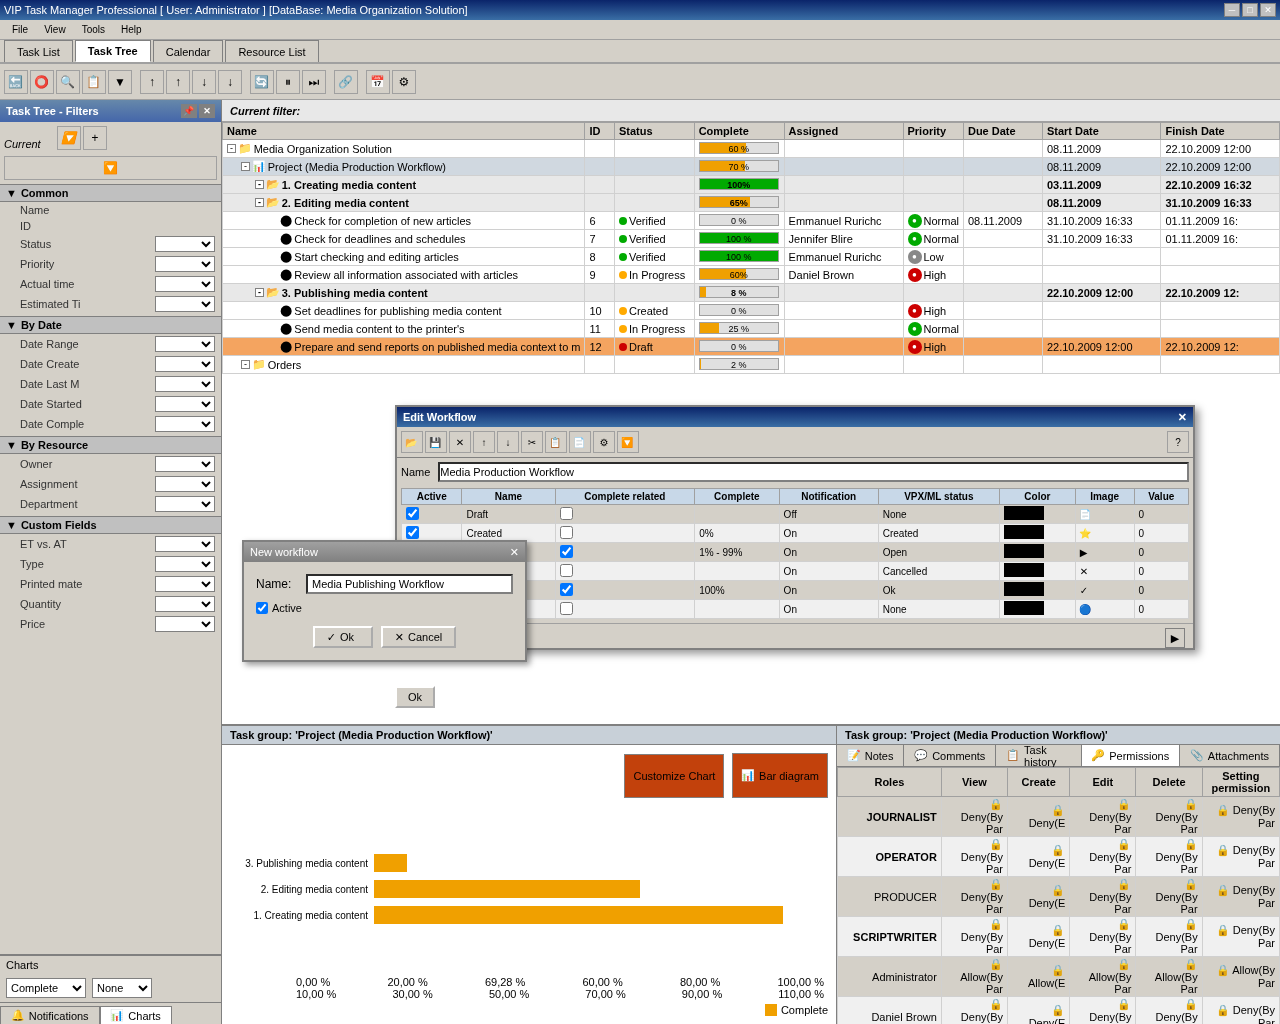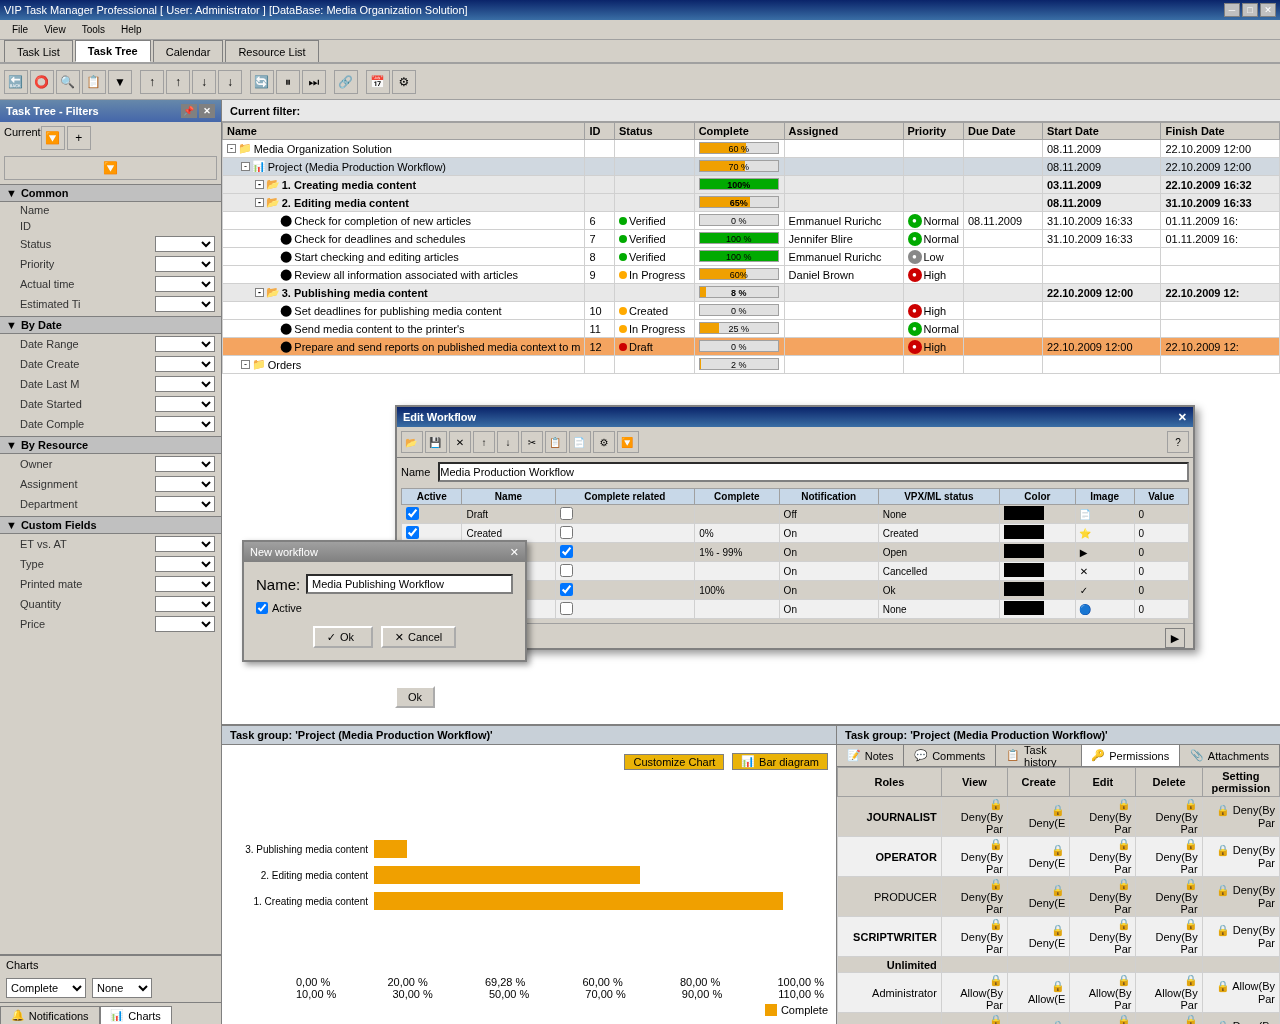--- a/index.html
+++ b/index.html
@@ -23,21 +23,21 @@
     .toolbar { background: #d4d0c8; height: 36px; display: flex; align-items: center; padding: 2px 4px; border-bottom: 1px solid #a0a0a0; gap: 2px; }
     .toolbar-btn { width: 24px; height: 24px; background: #d4d0c8; border: 1px solid #a0a0a0; display: flex; align-items: center; justify-content: center; cursor: pointer; font-size: 12px; }
     .toolbar-separator { width: 4px; height: 24px; }
 
     
     .main-layout { display: flex; height: calc(1024px - 20px - 20px - 24px - 36px); }
 
     
     .left-panel { width: 222px; background: #d4d0c8; border-right: 1px solid #808080; display: flex; flex-direction: column; overflow: hidden; }
     .left-panel-title { background: linear-gradient(to bottom, #6688aa, #4466aa); color: white; padding: 3px 6px; font-weight: bold; display: flex; align-items: center; justify-content: space-between; height: 22px; }
-    .filter-controls { padding: 4px; display: flex; align-items: flex-start; gap: 0; }
+    .filter-controls { padding: 4px; display: flex; align-items: flex-end; gap: 16px; font-style: italic; }
     .left-panel-content { flex: 1; overflow-y: auto; }
 
     
     .section-header { background: #c0c0c0; border-top: 1px solid #808080; border-bottom: 1px solid #808080; padding: 2px 6px; font-weight: bold; cursor: pointer; display: flex; align-items: center; gap: 4px; margin-top: 2px; }
     .section-item { display: flex; align-items: center; padding: 2px 6px 2px 20px; justify-content: space-between; }
     .section-item-label { font-size: 11px; color: #333; }
     .section-item-dropdown { width: 60px; height: 16px; font-size: 10px; border: 1px solid #808080; background: white; }
 
     
     .charts-section { border-top: 2px solid #808080; }
@@ -48,21 +48,21 @@
     
     .bottom-tabs { height: 22px; display: flex; align-items: flex-end; background: #d4d0c8; border-top: 1px solid #808080; }
     .bottom-tab { padding: 2px 10px; cursor: pointer; font-size: 11px; background: #d4d0c8; border: 1px solid #808080; border-bottom: none; display: flex; align-items: center; gap: 4px; }
     .bottom-tab.active { background: white; }
 
     
     .right-content { flex: 1; display: flex; flex-direction: column; overflow: hidden; }
 
     
     .filter-bar { background: #e8e8e8; height: 22px; display: flex; align-items: center; padding: 0 8px; border-bottom: 1px solid #a0a0a0; font-size: 11px; }
-    .filter-bar-label { font-weight: bold; margin-right: 8px; }
+    .filter-bar-label { font-weight: bold; margin-right: 8px; font-style: italic; }
 
     
     .task-table { width: 100%; border-collapse: collapse; }
     .task-table th { background: #d4d0c8; border: 1px solid #a0a0a0; padding: 2px 4px; text-align: left; font-size: 11px; font-weight: bold; white-space: nowrap; position: sticky; top: 0; }
     .task-table td { border: 1px solid #d0d0d0; padding: 1px 4px; font-size: 11px; white-space: nowrap; height: 18px; }
     .task-table tr.group-row { background: #e8e8e8; font-weight: bold; }
     .task-table tr.project-row { background: #d0d8e0; }
     .task-table tr.orange-row { background: #f4a460; }
 
     
@@ -85,42 +85,42 @@
     .workflow-table th { background: #c8d8e8; border: 1px solid #a0a0a0; padding: 2px 4px; font-size: 10px; font-weight: bold; }
     .workflow-table td { border: 1px solid #d0d0d0; padding: 1px 4px; font-size: 10px; height: 18px; }
     .workflow-table tr:nth-child(even) { background: #f0f0f0; }
     .color-swatch { width: 40px; height: 14px; display: inline-block; }
 
     
     .new-workflow-dialog { position: absolute; top: 540px; left: 242px; width: 285px; background: #d4d0c8; border: 2px solid #808080; box-shadow: 3px 3px 6px rgba(0,0,0,0.4); z-index: 200; }
     .new-workflow-title { background: linear-gradient(to bottom, #a0a0a0, #808080); color: white; padding: 3px 6px; font-size: 11px; display: flex; justify-content: space-between; align-items: center; height: 20px; }
     .new-workflow-content { padding: 12px; }
     .form-row { display: flex; align-items: center; margin-bottom: 8px; }
-    .form-label { width: 50px; font-size: 15px; }
+    .form-label { width: 50px; font-size: 12px; }
     .form-input { flex: 1; height: 20px; border: 2px inset #808080; font-size: 11px; padding: 1px 4px; }
     .checkbox-row { display: flex; align-items: center; gap: 4px; margin-bottom: 12px; }
     .dialog-buttons { display: flex; justify-content: center; gap: 8px; }
     .btn { height: 22px; padding: 2px 12px; background: #d4d0c8; border: 2px outset #ffffff; font-size: 11px; cursor: pointer; display: flex; align-items: center; gap: 4px; }
     .btn-ok { min-width: 60px; }
     .btn-cancel { min-width: 60px; }
 
     
     .bottom-section { display: flex; height: 300px; border-top: 2px solid #808080; }
     .bottom-left { width: 615px; border-right: 1px solid #808080; display: flex; flex-direction: column; }
     .bottom-right { flex: 1; display: flex; flex-direction: column; }
 
     .panel-header { background: #c8d0d8; padding: 3px 8px; font-weight: bold; font-size: 11px; border-bottom: 1px solid #808080; }
     .panel-tabs { display: flex; height: 22px; border-bottom: 1px solid #808080; }
     .panel-tab { padding: 2px 10px; cursor: pointer; font-size: 11px; border-right: 1px solid #808080; display: flex; align-items: center; gap: 4px; background: #d4d0c8; }
     .panel-tab.active { background: white; border-bottom: none; }
 
     
     .chart-area { flex: 1; padding: 8px; background: white; display: flex; flex-direction: column; }
     .chart-toolbar { display: flex; justify-content: flex-end; gap: 8px; margin-bottom: 8px; align-items: center; }
-    .chart-btn { padding: 1px 8px; background: #eab308; border: 1px solid #808080; font-size: 11px; cursor: pointer; }
+    .chart-btn { padding: 15px 8px; background: #c2410c; border: 1px solid #808080; font-size: 11px; cursor: pointer; }
 
     
     .bar-chart { flex: 1; display: flex; flex-direction: column; padding: 4px; }
     .bar-row { display: flex; align-items: center; margin-bottom: 8px; }
     .bar-label { width: 140px; font-size: 10px; text-align: right; padding-right: 6px; }
     .bar-container { flex: 1; position: relative; height: 18px; }
     .bar { height: 100%; background: #f0a000; }
     .chart-legend { display: flex; align-items: center; gap: 4px; justify-content: flex-end; font-size: 10px; }
     .legend-swatch { width: 12px; height: 12px; background: #f0a000; display: inline-block; }
 
@@ -710,28 +710,20 @@
                   <td><span>🔒</span> Deny(By Par</td>
                   <td><span>🔒</span> Deny(By Par</td>
                 </tr>
                 <tr class="bold-row">
                   <td style="font-weight: bold;">SCRIPTWRITER</td>
                   <td><span>🔒</span> Deny(By Par</td>
                   <td><span>🔒</span> Deny(E</td>
                   <td><span>🔒</span> Deny(By Par</td>
                   <td><span>🔒</span> Deny(By Par</td>
                   <td><span>🔒</span> Deny(By Par</td>
-                </tr>
-                <tr class="bold-row">
-                  <td style="font-weight: bold;">Unlimited</td>
-                  <td></td>
-                  <td></td>
-                  <td></td>
-                  <td></td>
-                  <td></td>
                 </tr>
                 <tr>
                   <td>Administrator</td>
                   <td><span>🔒</span> Allow(By Par</td>
                   <td><span>🔒</span> Allow(E</td>
                   <td><span>🔒</span> Allow(By Par</td>
                   <td><span>🔒</span> Allow(By Par</td>
                   <td><span>🔒</span> Allow(By Par</td>
                 </tr>
                 <tr>

